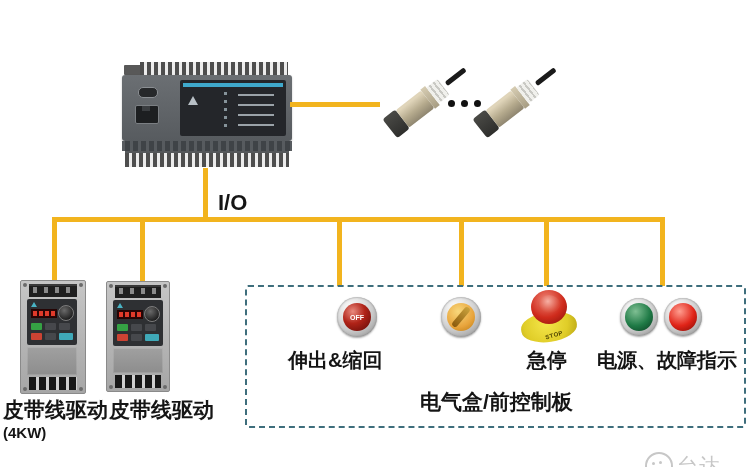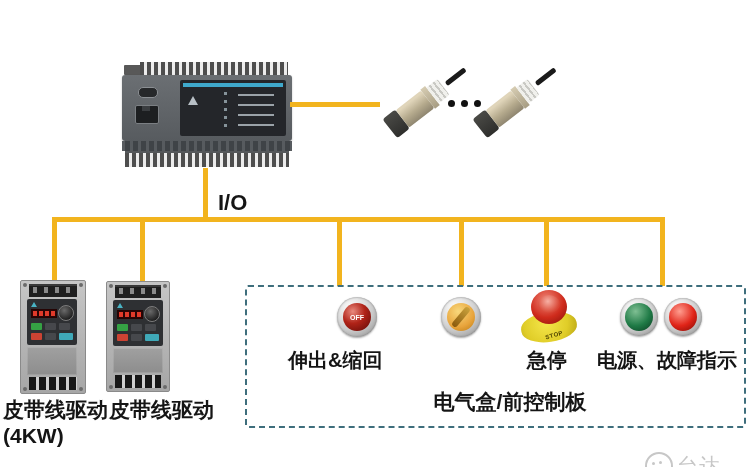--- a/index.html
+++ b/index.html
@@ -201,21 +201,21 @@
       <div class="b" style="left:32px;top:24px;background:#46484c;"></div>
       <div class="b" style="left:4px;top:34px;background:#cc4333;"></div>
       <div class="b" style="left:18px;top:34px;background:#46484c;"></div>
       <div class="b" style="left:32px;top:34px;width:14px;background:#3fa9b8;"></div>
     </div>
     <div class="mid" style="top:66px;height:25px;"></div>
     <div class="bcomb" style="top:93px;"></div>
   </div>
 
   <div class="abs txt" style="left:3px;top:396px;font-size:21px;font-weight:600;">皮带线驱动</div>
-  <div class="abs txt" style="left:3px;top:424px;font-size:21px;font-weight:600;">(4KW)</div>
+  <div class="abs txt" style="left:3px;top:424px;font-size:15px;font-weight:600;">(4KW)</div>
   <div class="abs txt" style="left:109px;top:396px;font-size:21px;font-weight:600;">皮带线驱动</div>
 
   <div class="dashed-box"></div>
 
   <div class="ring" style="left:337px;top:297px;width:40px;height:40px;">
     <div class="dome r" style="width:28px;height:28px;font-size:7px;">OFF</div>
   </div>
   <div class="ctl-label" style="left:288px;width:110px;">伸出&amp;缩回</div>
 
   <div class="ring" style="left:441px;top:297px;width:40px;height:40px;">
@@ -232,20 +232,20 @@
   <div class="ctl-label" style="left:527px;width:46px;">急停</div>
 
   <div class="ring" style="left:620px;top:298px;width:38px;height:38px;">
     <div class="dome ig" style="width:28px;height:28px;"></div>
   </div>
   <div class="ring" style="left:664px;top:298px;width:38px;height:38px;">
     <div class="dome ir" style="width:28px;height:28px;"></div>
   </div>
   <div class="ctl-label" style="left:597px;width:148px;">电源、故障指示</div>
 
-  <div class="abs txt" style="left:420px;top:388px;width:180px;font-size:21px;font-weight:600;text-align:center;">电气盒/前控制板</div>
+  <div class="abs txt" style="left:420px;top:388px;width:180px;font-size:21px;font-weight:600;text-align:left;">电气盒/前控制板</div>
 
   <div class="wmark">
     <div class="wm-icon"></div>
     <div class="wm-text">台达</div>
   </div>
 
 </div>
 
 </body></html>

